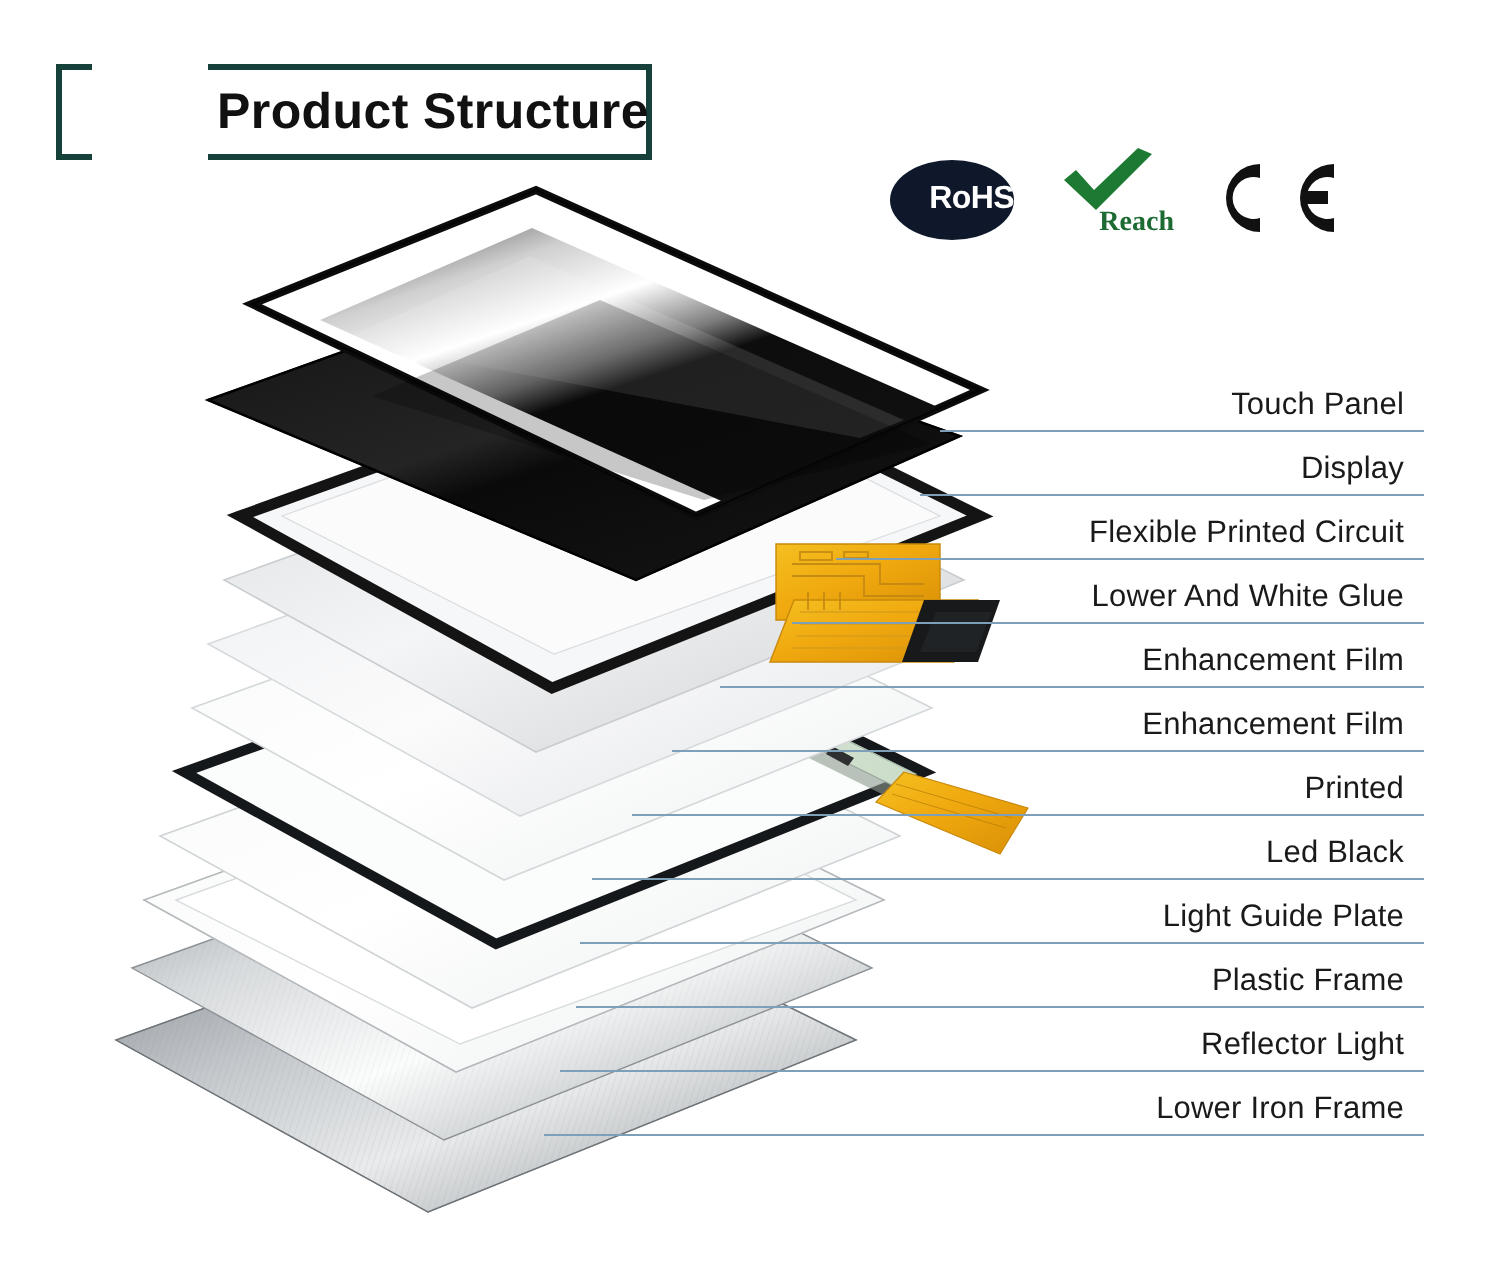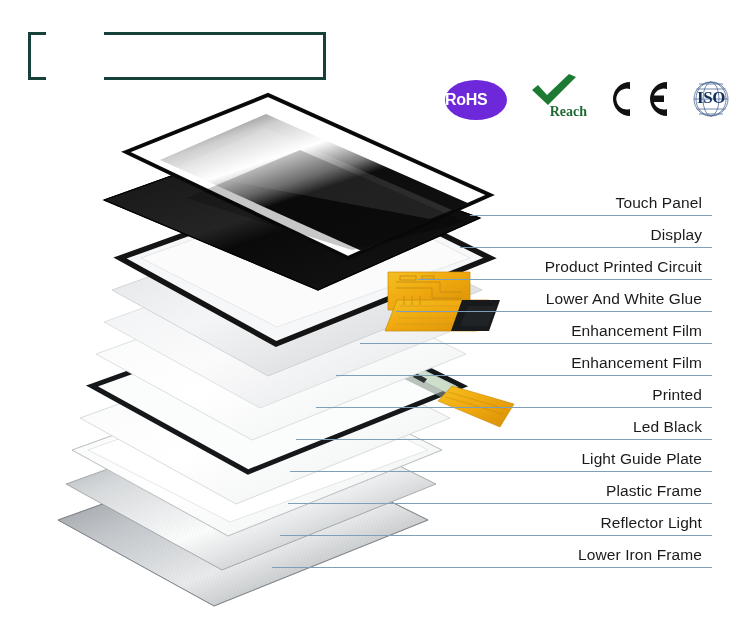--- a/index.html
+++ b/index.html
@@ -53,22 +53,22 @@
     font-size:25px;font-weight:bold;color:#111;letter-spacing:.2px;
     white-space:nowrap;
   }
 
   
   #cert-row{position:absolute;left:440px;top:76px;width:300px;height:60px;}
   .cert{position:absolute;}
 
   #cert-rohs{left:5px;top:4px;width:62px;height:40px;}
   .rohs-oval{
-    position:absolute;inset:0;border-radius:50%;background:#6d28d9;
-    display:flex;align-items:center;justify-content:flex-start;
+    position:absolute;inset:0;border-radius:50%;background:#0f172a;
+    display:flex;align-items:center;justify-content:flex-end;
   }
   .rohs-txt{
     color:#fff;font-size:16px;font-weight:bold;letter-spacing:-.3px;
     font-family:"Liberation Sans",sans-serif;line-height:16px;
   }
 
   #cert-reach{left:85px;top:-2px;width:62px;height:58px;}
   .reach-check{position:absolute;left:6px;top:0;width:46px;height:32px;}
   .reach-txt{
     position:absolute;left:0;top:30px;width:62px;text-align:right;
@@ -114,20 +114,21 @@
       <i class="hb-l-t"></i>
       <i class="hb-l-b"></i>
     <i class="hb-r-v"></i>
       <i class="hb-r-t"></i>
       <i class="hb-r-b"></i>
     <i class="hb-mid-t"></i>
       <i class="hb-mid-b"></i>
   </div>
 
 
+  <div id="header-title">Product Structure</div>
 </div>
 
 <div id="cert-row">
 
   <div class="cert" id="cert-rohs">
     <div class="rohs-oval">
       <span class="rohs-txt">RoHS</span>
     </div>
   </div>
 
@@ -139,35 +140,20 @@
   </div>
 
   <div class="cert" id="cert-ce">
     <svg class="ce-mark" viewBox="0 0 70 42">
       <path d="M25 4 A17 17 0 1 0 25 38 L25 31 A10.5 10.5 0 1 1 25 11 Z" fill="#111"></path>
       <path d="M62 4 A17 17 0 1 0 62 38 L62 31 A10.5 10.5 0 1 1 62 11 Z" fill="#111"></path>
       <rect x="46" y="17.5" width="13" height="6.5" fill="#111"></rect>
     </svg>
   </div>
 
-  <div class="cert" id="cert-iso">
-    <svg class="iso-globe" viewBox="0 0 52 44">
-      <g stroke="#2e4f84" fill="none" stroke-width="0.8" opacity="0.85">
-        <circle cx="26" cy="22" r="17"></circle>
-        <ellipse cx="26" cy="22" rx="8" ry="17"></ellipse>
-        <ellipse cx="26" cy="22" rx="15" ry="17"></ellipse>
-        <line x1="9" y1="22" x2="43" y2="22"></line>
-        <path d="M11.5 12 H40.5"></path>
-        <path d="M11.5 32 H40.5"></path>
-        <path d="M14 7 H38"></path>
-        <path d="M14 37 H38"></path>
-      </g>
-    </svg>
-    <div class="iso-txt">ISO</div>
-  </div>
 </div>
 
 <div id="exploded-stack">
 <svg width="520" height="636" viewBox="0 0 520 636">
   <defs>
     <linearGradient id="glassGrad" x1="0" y1="0" x2="0.75" y2="1">
       <stop offset="0%" stop-color="#3a3a3a"></stop>
       <stop offset="22%" stop-color="#cfcfcf"></stop>
       <stop offset="38%" stop-color="#ffffff"></stop>
       <stop offset="52%" stop-color="#7d7d7d"></stop>
@@ -341,21 +327,21 @@
     <span class="lbl">Touch Panel</span>
   </div>
 
   <div class="callout" style="top:247px">
     <span class="lead" style="left:460px;width:252px"></span>
     <span class="lbl">Display</span>
   </div>
 
   <div class="callout" style="top:279px">
     <span class="lead" style="left:418px;width:294px"></span>
-    <span class="lbl">Product Printed Circuit</span>
+    <span class="lbl">Flexible Printed Circuit</span>
   </div>
 
   <div class="callout" style="top:311px">
     <span class="lead" style="left:396px;width:316px"></span>
     <span class="lbl">Lower And White Glue</span>
   </div>
 
   <div class="callout" style="top:343px">
     <span class="lead" style="left:360px;width:352px"></span>
     <span class="lbl">Enhancement Film</span>

